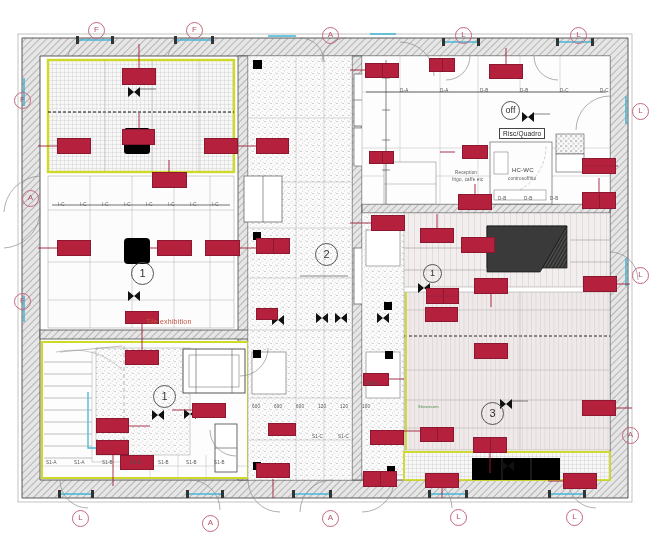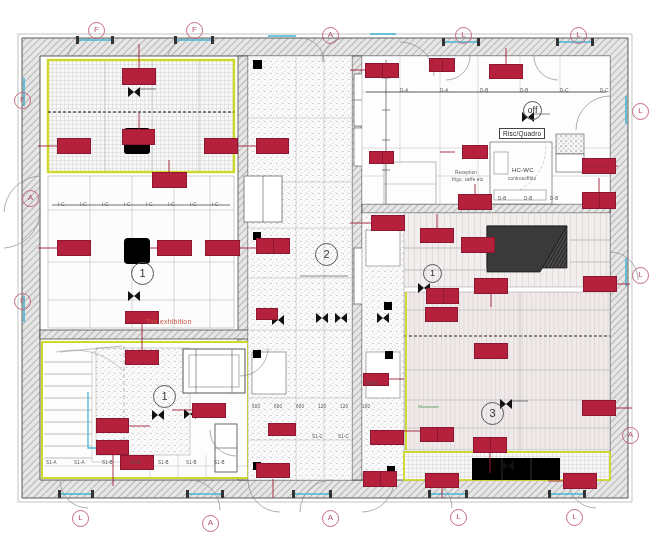--- a/index.html
+++ b/index.html
@@ -451,21 +451,21 @@
       <div class="bubble" style="left: 450px; top: 509px;">L</div>
       <div class="bubble" style="left: 566px; top: 509px;">L</div>
     </div>
 
 <div id="roomlayer">
       <div class="roomno" style="left: 131px; top: 262px;">1</div>
       <div class="roomno" style="left: 315px; top: 243px;">2</div>
       <div class="roomno" style="left: 153px; top: 385px;">1</div>
       <div class="roomno small" style="left: 423px; top: 264px;">1</div>
       <div class="roomno" style="left: 481px; top: 402px;">3</div>
-      <div class="roomno small" style="left: 523px; top: 101px;">off</div>
+      <div class="roomno small" style="left: 501px; top: 101px;">off</div>
     </div>
 
 <div id="labellayer">
       <div class="txt boxed" style="left: 499px; top: 128px;">Risc/Quadro</div>
       <div class="txt" style="left: 512px; top: 167px;">HC-WC</div>
       <div class="txt tiny" style="left: 508px; top: 176px;">controsoffitto</div>
       <div class="txt tiny" style="left: 455px; top: 170px;">Reception</div>
       <div class="txt tiny" style="left: 452px; top: 177px;">frigo, caffe etc</div>
       <div class="txt orange" style="left: 146px; top: 318px;">Tile exhibition</div>
       <div class="txt tiny" style="left: 366px; top: 381px;">Toilet</div>

